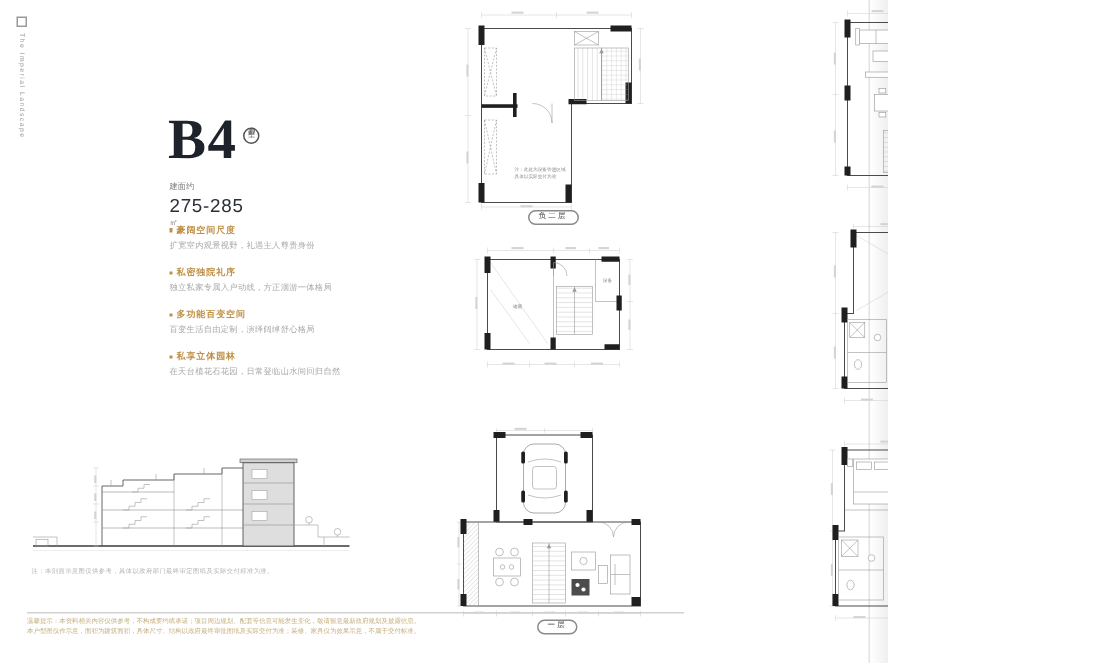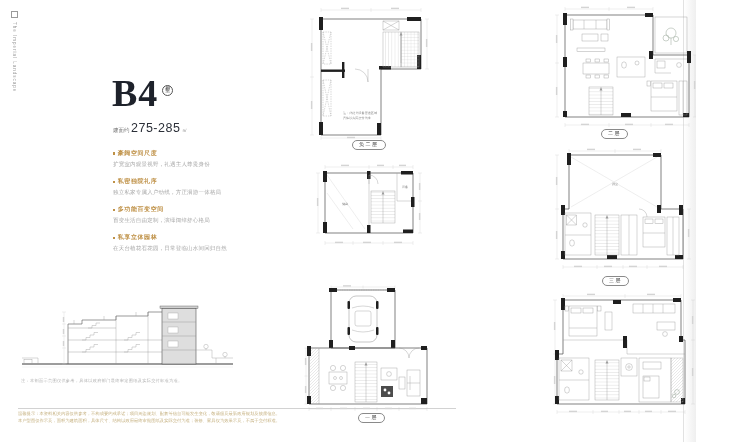--- a/index.html
+++ b/index.html
@@ -1,32 +1,32 @@
 <!DOCTYPE html>
 <html><head>
 <meta charset="utf-8">
 <style>
   html,body{margin:0;padding:0;background:#fff;}
-  .page{position:relative;width:696px;height:442px;background:#fff;overflow:hidden;
+  .page{position:relative;width:592px;height:442px;background:#fff;overflow:hidden;
         font-family:"Liberation Sans","DejaVu Sans",sans-serif;color:#333;}
   .edge-strip{position:absolute;right:0;top:0;width:12px;height:100%;
         background:linear-gradient(90deg,#ffffff,#efefef);border-left:1px solid #e2e2e2;}
   
   .brand{position:absolute;left:11px;top:11px;display:flex;flex-direction:column;align-items:center;gap:4px;}
   .brand-square{width:5px;height:5px;border:0.8px solid #9a9a9a;}
   .brand-text{writing-mode:vertical-rl;font-size:4.5px;letter-spacing:1px;color:#9a9a9a;}
   
   .title-row{position:absolute;left:112px;top:74px;display:flex;align-items:flex-start;}
   .unit-name{font-family:"Liberation Serif","DejaVu Serif",serif;font-size:38px;line-height:1;
         font-weight:700;color:#1e222b;letter-spacing:1px;}
   .title-side{display:flex;flex-direction:column;align-items:center;margin-left:4px;margin-top:7px;gap:2px;}
   .side-label{writing-mode:vertical-rl;font-size:4.5px;color:#555;letter-spacing:1px;}
   .seal{width:9px;height:9px;border:0.7px solid #555;border-radius:50%;font-size:5px;line-height:9px;
         text-align:center;color:#555;}
-  .area-row{position:absolute;left:113px;top:121px;display:flex;align-items:baseline;gap:1.5px;}
+  .area-row{position:absolute;left:113px;top:121px;display:flex;align-items:baseline;gap:1.5px;flex-direction:column;}
   .area-prefix,.area-unit{font-size:5.5px;color:#7d7d7d;}
   .area-value{font-size:12.5px;color:#2b2f38;letter-spacing:.5px;}
   
   .features{position:absolute;left:113px;top:149px;width:152px;}
   .feat{margin-bottom:9px;}
   .feat-t{display:flex;align-items:center;gap:2.5px;font-size:6px;font-weight:700;
         color:#bf9147;letter-spacing:.6px;}
   .dot{width:2.2px;height:2.2px;background:#bf9147;display:inline-block;flex:0 0 auto;}
   .feat-d{font-size:5.5px;color:#a8a8a8;margin-top:3px;letter-spacing:.2px;line-height:1.3;}
   

